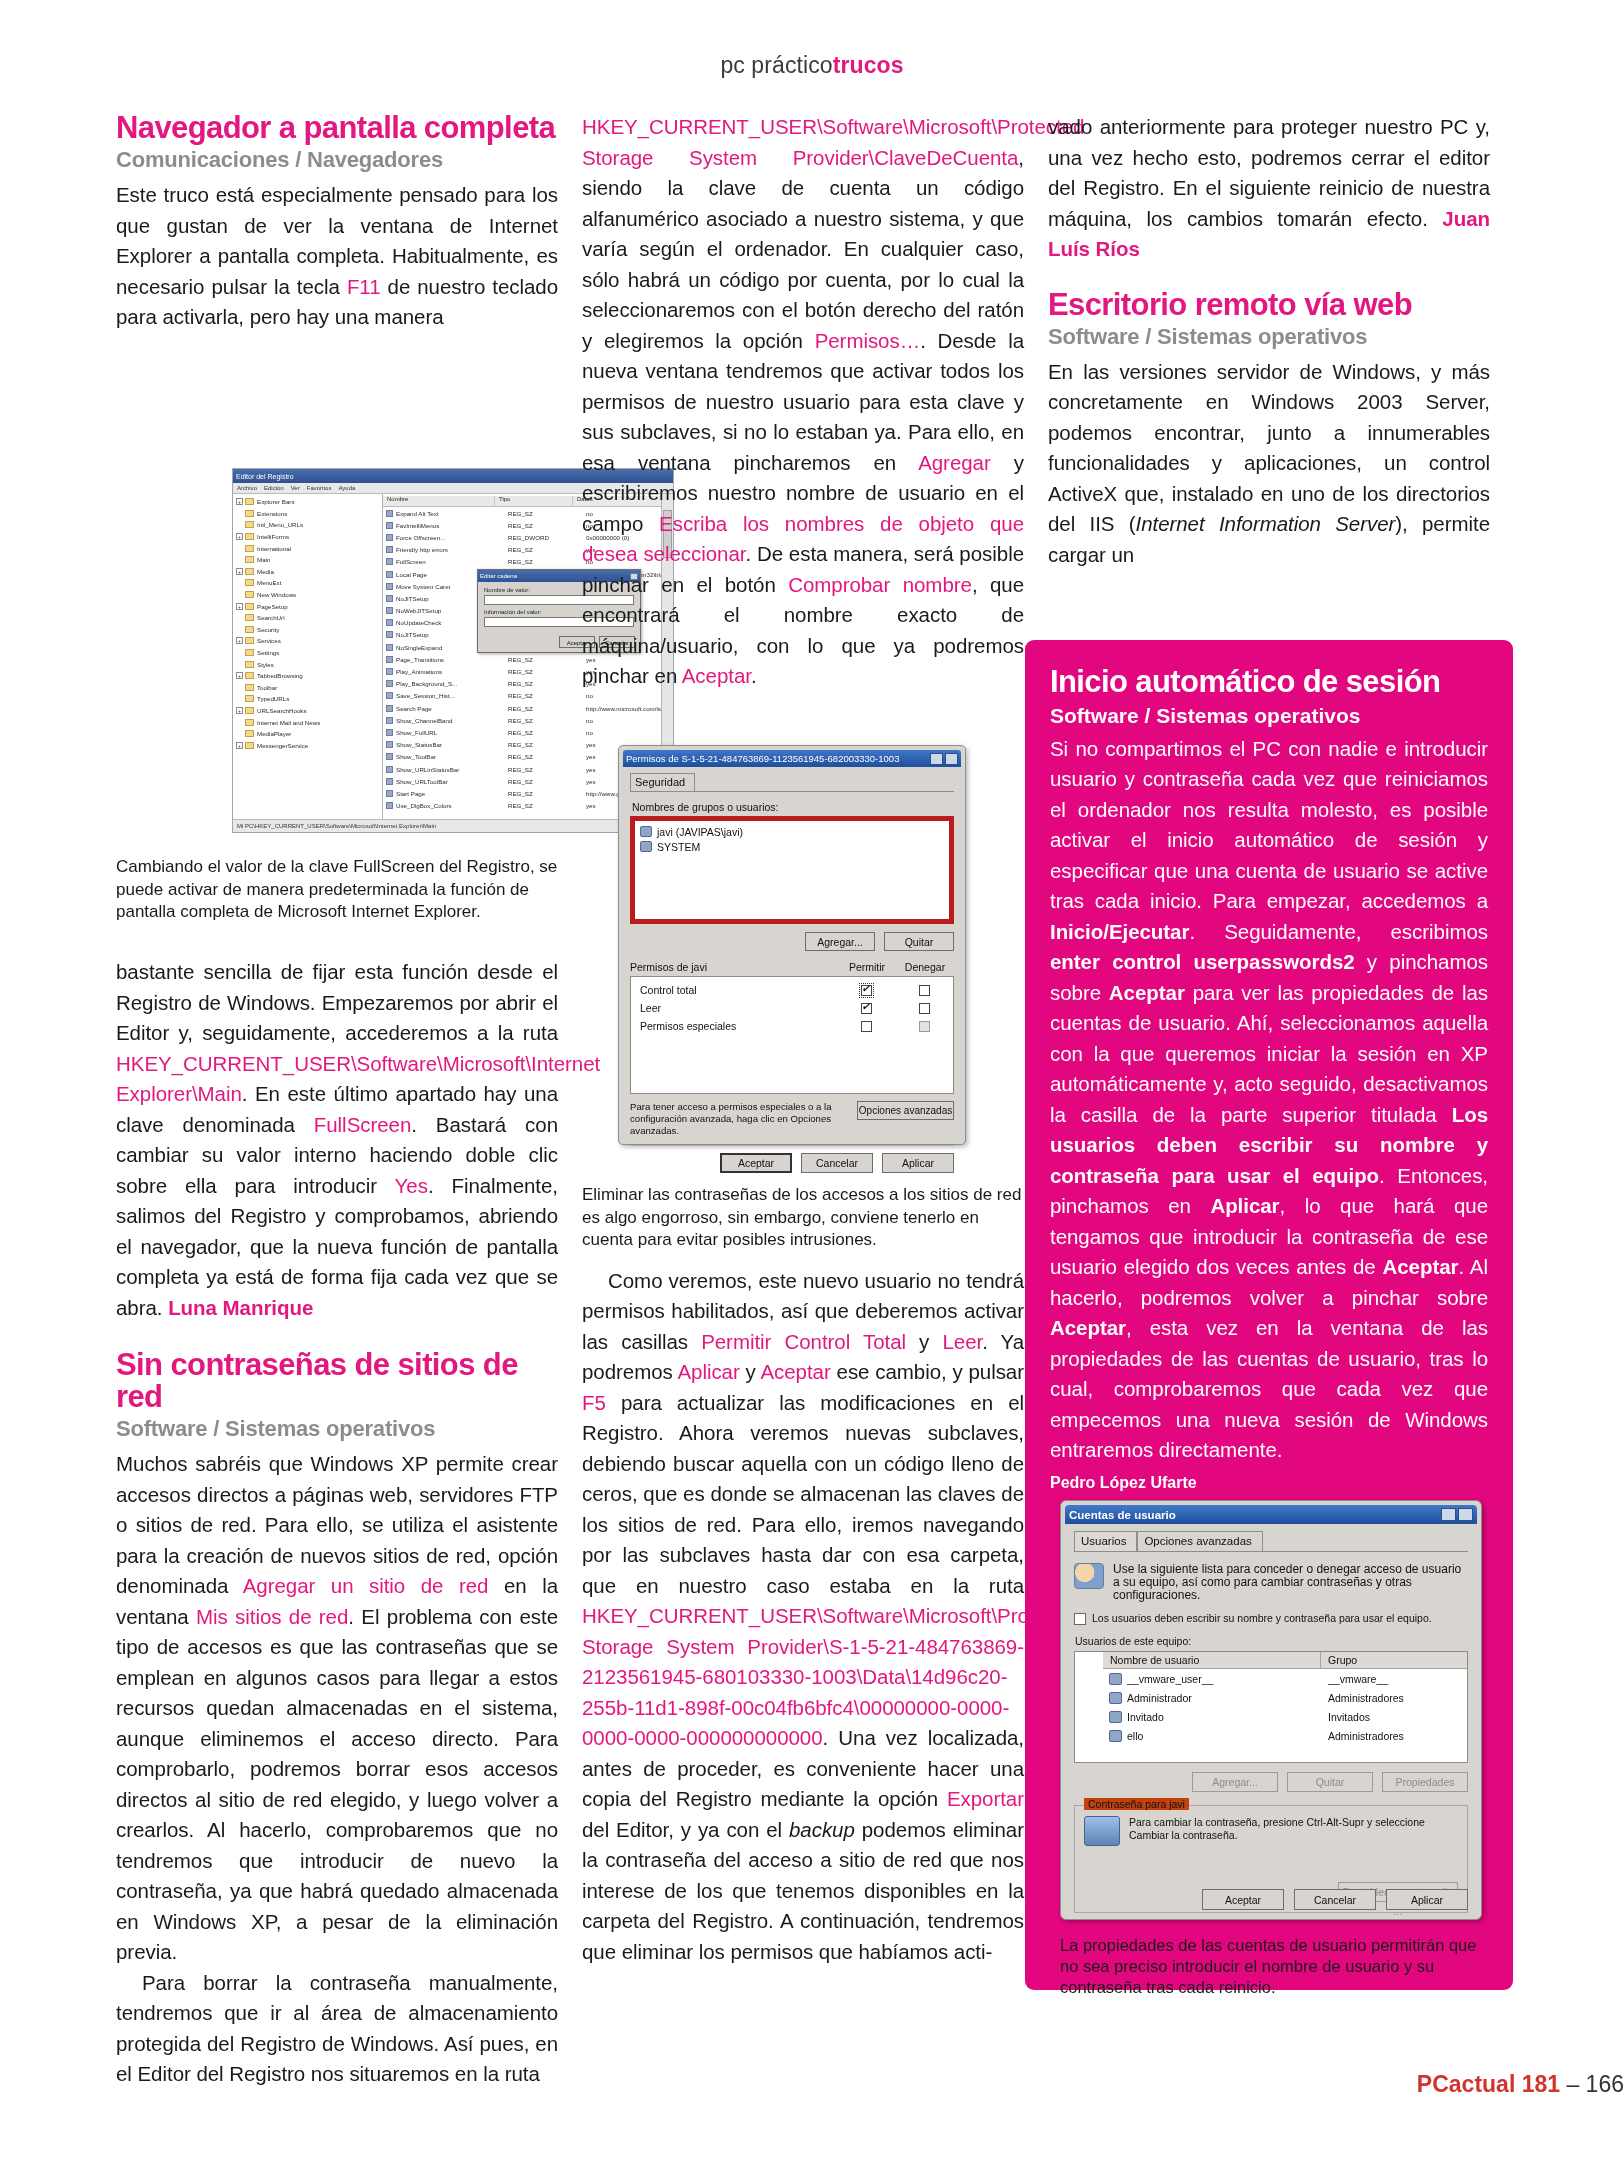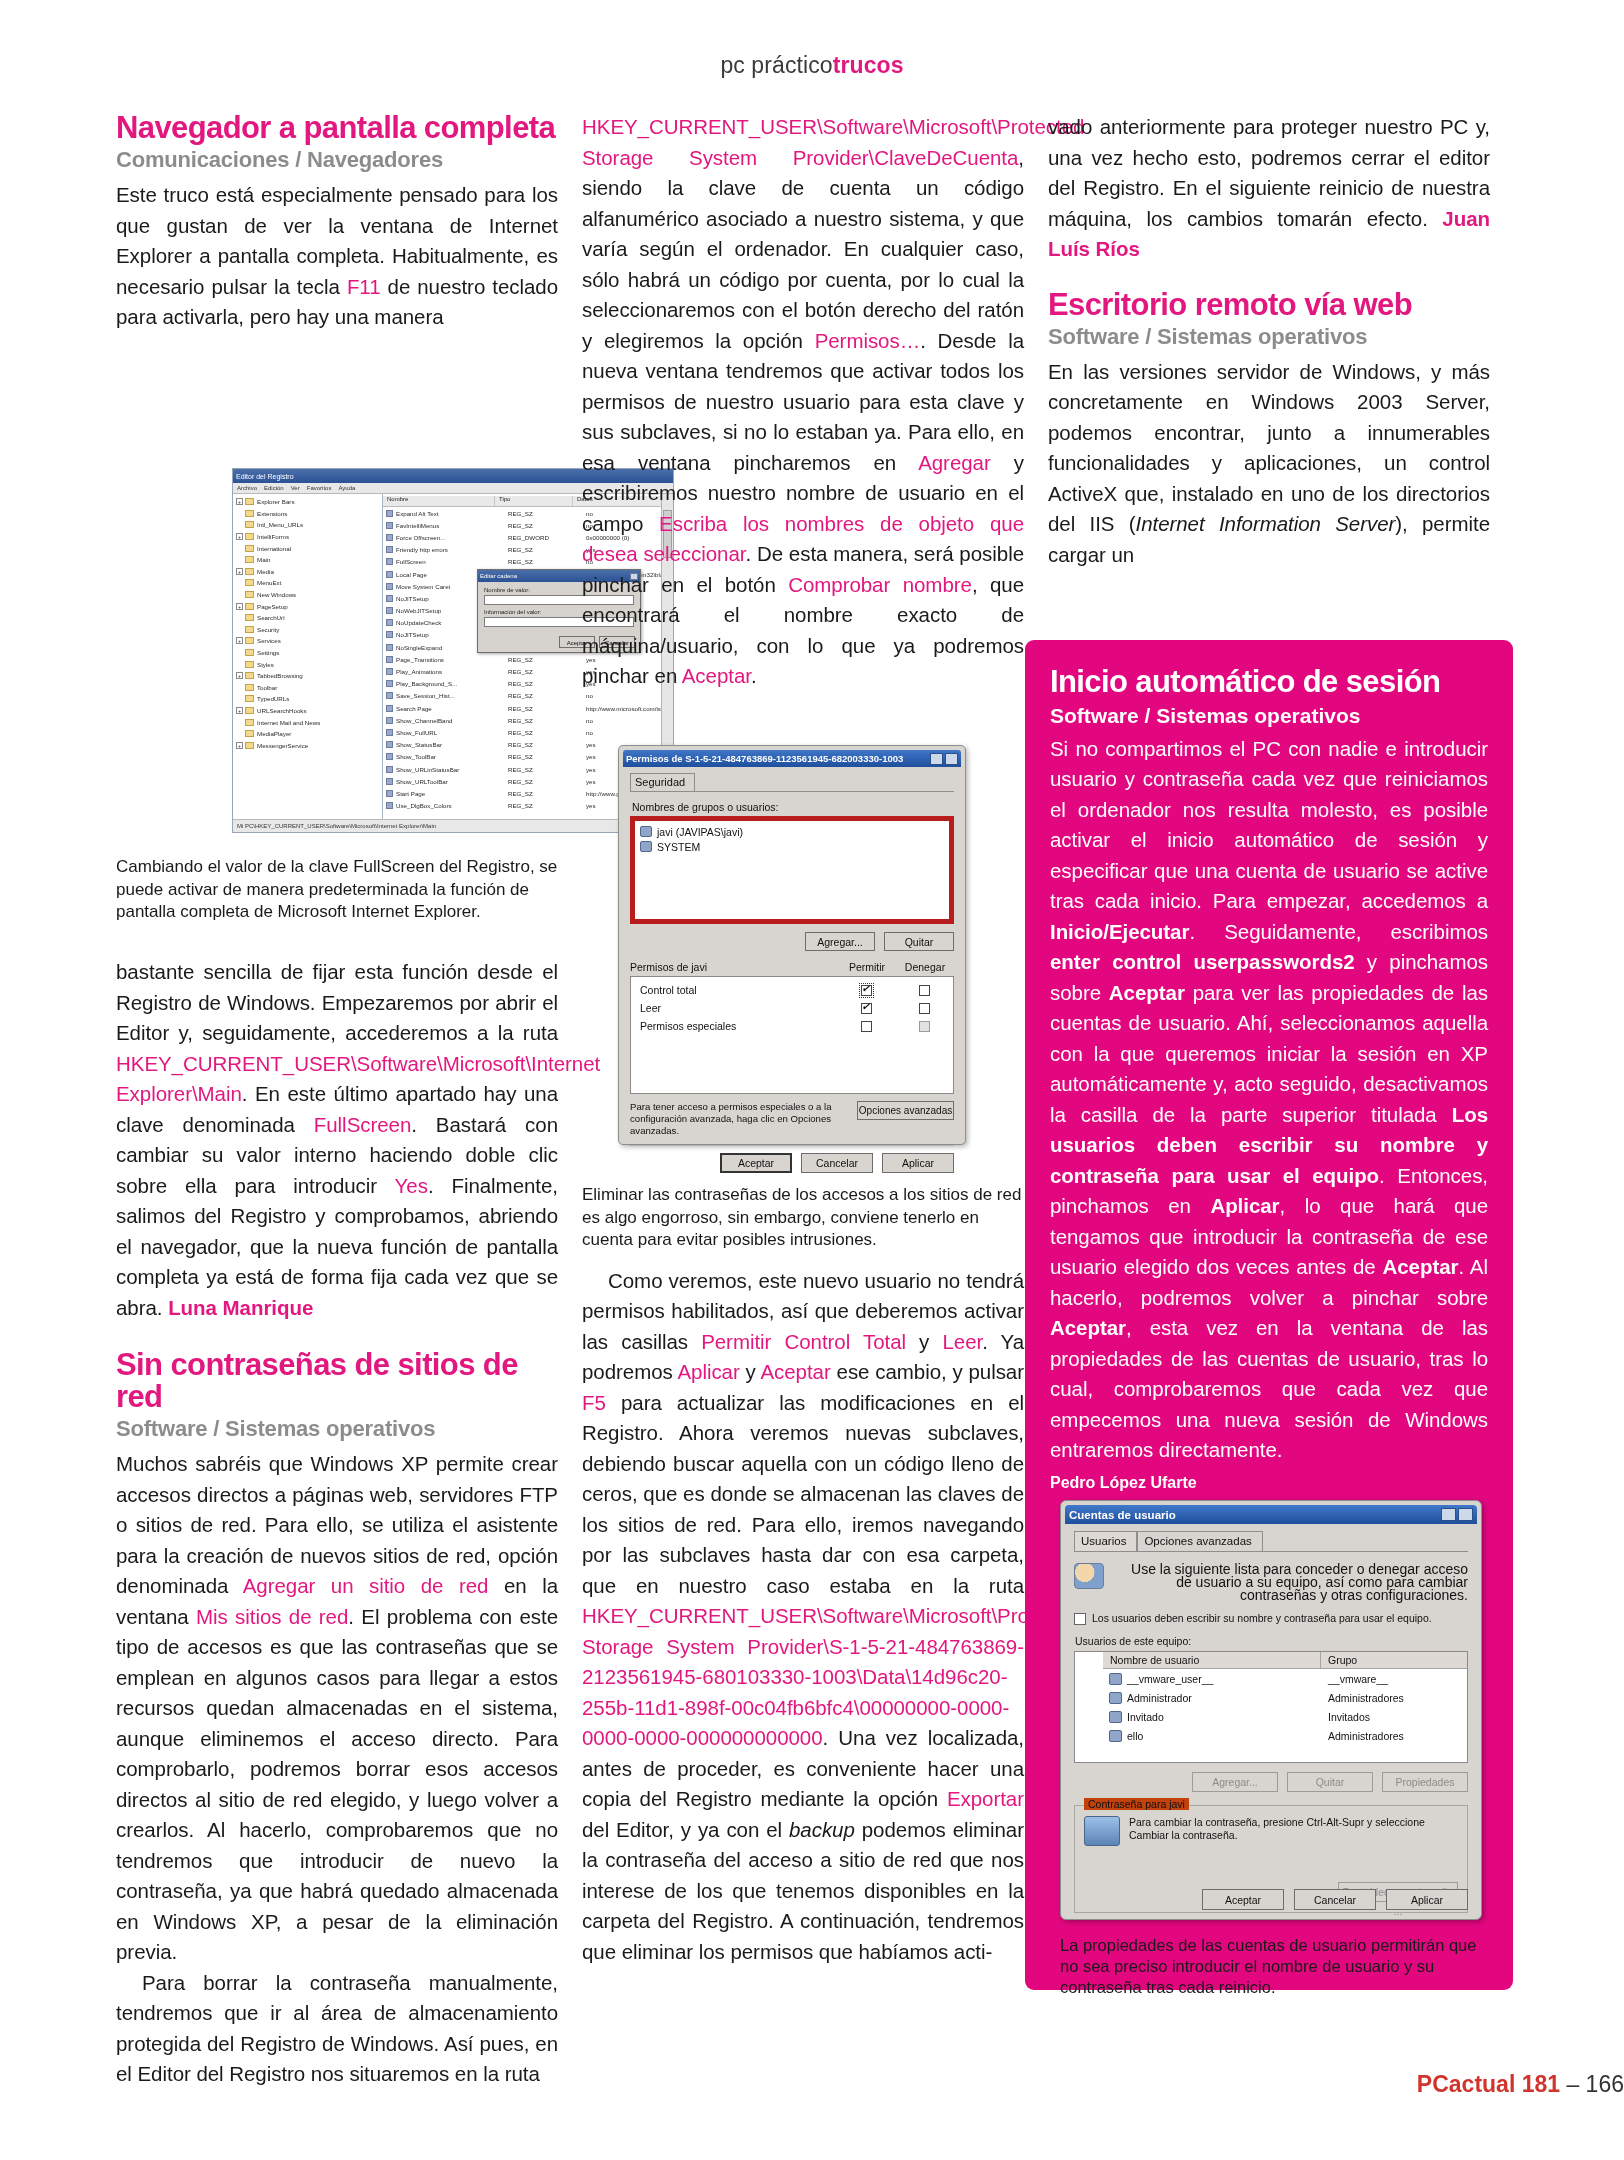--- a/index.html
+++ b/index.html
@@ -118,21 +118,21 @@
 
   
   .fig-perm {
     position:absolute; left:618px; top:745px; width:348px; height:400px;
     background:#d8d4cf; border:1px solid #8d8d8d; border-radius:5px;
     box-shadow:2px 2px 5px rgba(0,0,0,.28); padding:4px;
   }
   .pd-title { height:17px; border-radius:3px 3px 0 0;
     background:linear-gradient(#3f76c8,#1f4f9c); display:flex;
     align-items:center; justify-content:space-between; padding:0 3px; }
-  .pd-title .pt { font-size:9.5px; color:#fff; font-weight:bold; overflow:hidden;
+  .pd-title .pt { font-size:9.5px; color:#fff; font-weight:normal; overflow:hidden;
     white-space:nowrap; }
   .pd-title .pbtns { display:flex; gap:2px; flex:0 0 auto; }
   .pd-title .pbtns i { width:13px; height:12px; background:#cdd8ea;
     border:1px solid #2b4f88; display:block; }
   .pd-inner { background:#d8d4cf; padding:6px 7px 7px 7px; height:376px;
     position:relative; }
   .pd-tabs { display:flex; border-bottom:1px solid #8d8d8d; height:19px; }
   .pd-tabs .tab { font-size:11px; padding:2px 9px 0 4px; background:#d8d4cf;
     border:1px solid #8d8d8d; border-bottom:none; color:#111; }
   .pd-sectlbl { font-size:10.5px; margin:9px 0 3px 2px; color:#111; }
@@ -199,21 +199,21 @@
     border:1px solid #2b4f88; display:block; }
   .cu-inner { padding:7px 9px 8px 9px; position:relative; height:394px; }
   .cu-tabs { display:flex; height:21px; border-bottom:1px solid #8d8d8d; }
   .cu-tabs .t { font-size:11.5px; padding:3px 10px 0 6px;
     border:1px solid #8d8d8d; border-bottom:none; background:#d8d4cf; color:#111; }
   .cu-tabs .t.act { background:#ded9d4; font-weight:normal; }
   .cu-desc { display:flex; gap:9px; margin-top:11px; }
   .cu-desc .ava { width:30px; height:26px; flex:0 0 auto;
     background:radial-gradient(circle at 35% 35%, #f3d6a9 0 40%, #7fa0cc 41% 100%);
     border-radius:4px; border:1px solid #6a7e9c; }
-  .cu-desc .dt { font-size:14px; line-height:13px; color:#111;text-align:right; }
+  .cu-desc .dt { font-size:12px; line-height:13px; color:#111; }
   .cu-chk { display:flex; align-items:flex-start; gap:6px; margin-top:10px; }
   .cu-chk .cbx2 { width:12px; height:12px; border:1px solid #666; background:#fff;
     flex:0 0 auto; margin-top:1px; }
   .cu-chk .ctx { font-size:10.5px; color:#111; }
   .cu-lbl { font-size:10.5px; margin:10px 0 4px 1px; color:#111; }
   .cu-table { background:#fff; border:1px solid #8a8a8a; height:112px;padding-left:28px; }
   .cu-table .th { display:flex; height:17px; background:#ded9d4;
     border-bottom:1px solid #a5a5a5; font-size:10.5px; color:#111; }
   .cu-table .th div { padding:2px 0 0 7px; }
   .cu-table .th .h1 { width:218px; border-right:1px solid #a5a5a5; }

